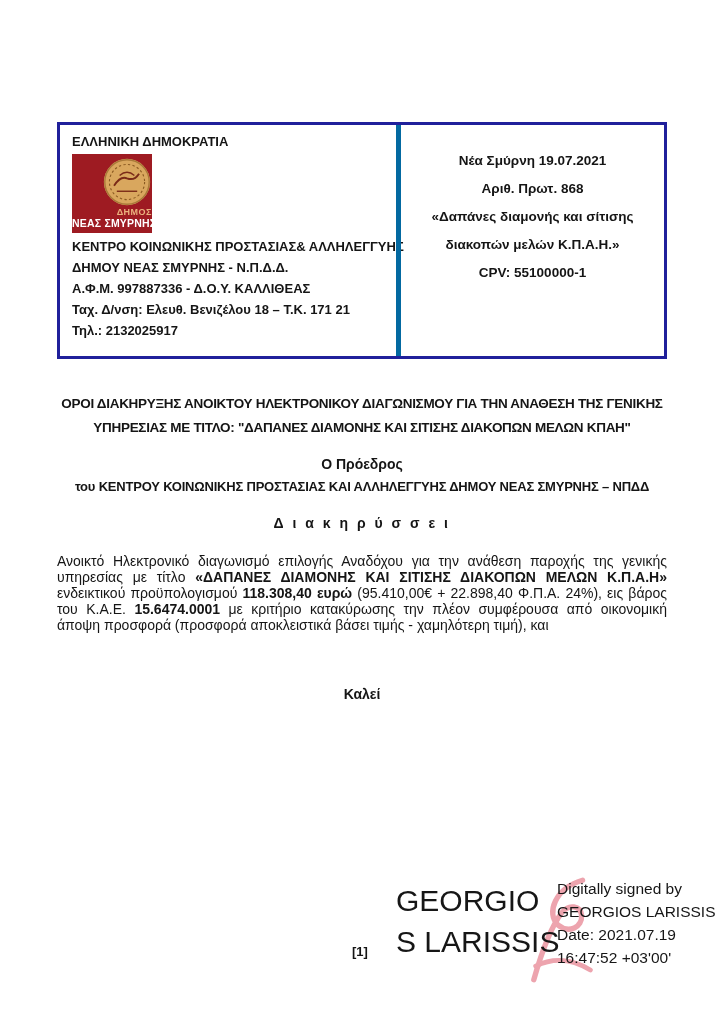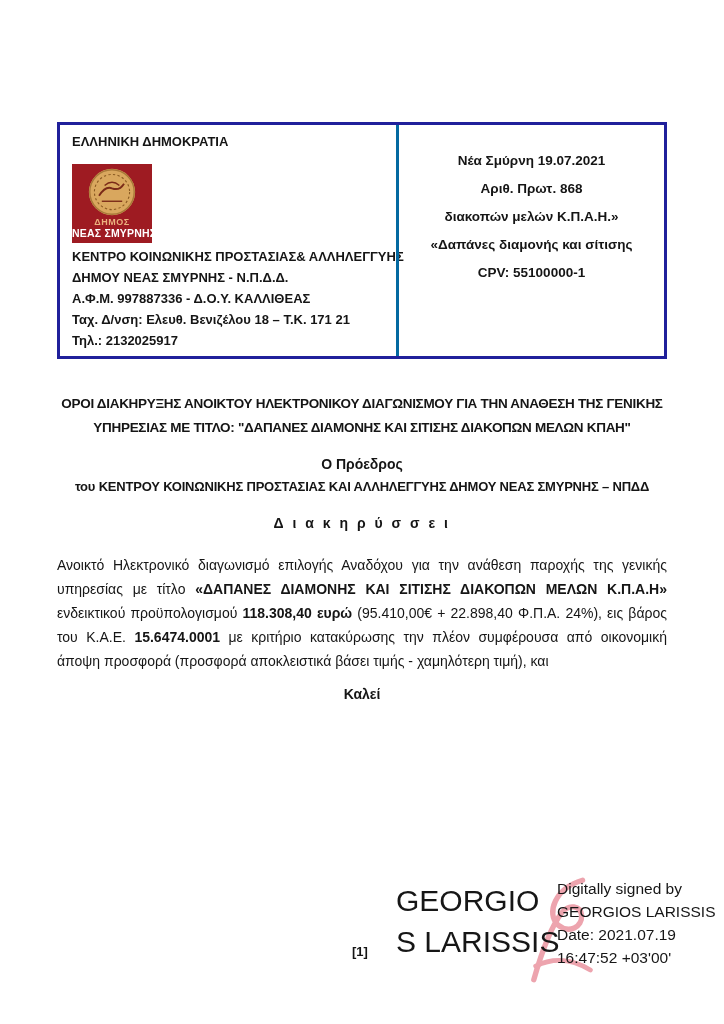--- a/index.html
+++ b/index.html
@@ -26,34 +26,34 @@
   .header-left {
     width: 336px;
     padding: 6px 6px 0 12px;
     font-weight: 700;
     font-size: 13px;
     line-height: 21px;
     white-space: nowrap;
   }
   .header-right {
     flex: 1;
-    border-left: 3px solid #0369a1;
+    border-left: 5px solid #0369a1;
     text-align: center;
     padding-top: 26px;
     font-weight: 700;
     font-size: 13.5px;
   }
   .header-right .hr-line { margin-bottom: 8px; line-height: 20px; }
 
   
   .logo {
     width: 80px; height: 79px;
     background: #9e1b22;
-    margin: 12px 0 3px 0;
-    text-align: center;
+    margin: 2px 0 3px 0;
+    text-align: right;
     padding-top: 3px;
   }
   .logo .seal-wrap { line-height: 0; }
   .logo-title {
     color: #eab27e;
     font-size: 9px;
     font-weight: 700;
     line-height: 10px;
     letter-spacing: .5px;
   }
@@ -87,21 +87,21 @@
   }
   .declares {
     position: absolute; left: 57px; right: 57px; top: 515px;
     text-align: center; font-weight: 700; font-size: 14px;
     letter-spacing: 2.5px;
   }
 
   
   .para1 {
     position: absolute; left: 57px; top: 553px; width: 610px;
-    font-size: 14px; line-height: 24px; text-align: justify;
+    font-size: 14px; line-height: 16px; text-align: justify;
   }
   .calls-heading {
     position: absolute; left: 57px; right: 57px; top: 686px;
     text-align: center; font-weight: 700; font-size: 14px;
   }
   .para2 {
     position: absolute; left: 57px; top: 709px; width: 610px;
     font-size: 14px; line-height: 25.5px; text-align: justify;
   }
 
@@ -153,22 +153,22 @@
       <div>ΚΕΝΤΡΟ ΚΟΙΝΩΝΙΚΗΣ ΠΡΟΣΤΑΣΙΑΣ&amp; ΑΛΛΗΛΕΓΓΥΗΣ</div>
       <div>ΔΗΜΟΥ ΝΕΑΣ ΣΜΥΡΝΗΣ - Ν.Π.Δ.Δ.</div>
       <div>Α.Φ.Μ. 997887336 -  Δ.Ο.Υ. ΚΑΛΛΙΘΕΑΣ</div>
       <div>Ταχ. Δ/νση: Ελευθ. Βενιζέλου 18 – Τ.Κ. 171 21</div>
       <div>Τηλ.: 2132025917</div>
     </div>
 
     <div class="header-right">
       <div class="hr-line">Νέα Σμύρνη 19.07.2021</div>
       <div class="hr-line">Αριθ. Πρωτ. 868</div>
+      <div class="hr-line">«Δαπάνες διαμονής και σίτισης</div>
       <div class="hr-line">διακοπών μελών Κ.Π.Α.Η.»</div>
-      <div class="hr-line">«Δαπάνες διαμονής και σίτισης</div>
       <div class="hr-line">CPV: 55100000-1</div>
     </div>
   </div>
 
   <div class="title-block">
     <div class="title-line">ΟΡΟΙ ΔΙΑΚΗΡΥΞΗΣ ΑΝΟΙΚΤΟΥ ΗΛΕΚΤΡΟΝΙΚΟΥ ΔΙΑΓΩΝΙΣΜΟΥ ΓΙΑ ΤΗΝ ΑΝΑΘΕΣΗ ΤΗΣ ΓΕΝΙΚΗΣ</div>
     <div class="title-line">ΥΠΗΡΕΣΙΑΣ ΜΕ ΤΙΤΛΟ: "ΔΑΠΑΝΕΣ ΔΙΑΜΟΝΗΣ ΚΑΙ ΣΙΤΙΣΗΣ ΔΙΑΚΟΠΩΝ ΜΕΛΩΝ ΚΠΑΗ"</div>
   </div>
 
   <div class="president-line1">Ο Πρόεδρος</div>

